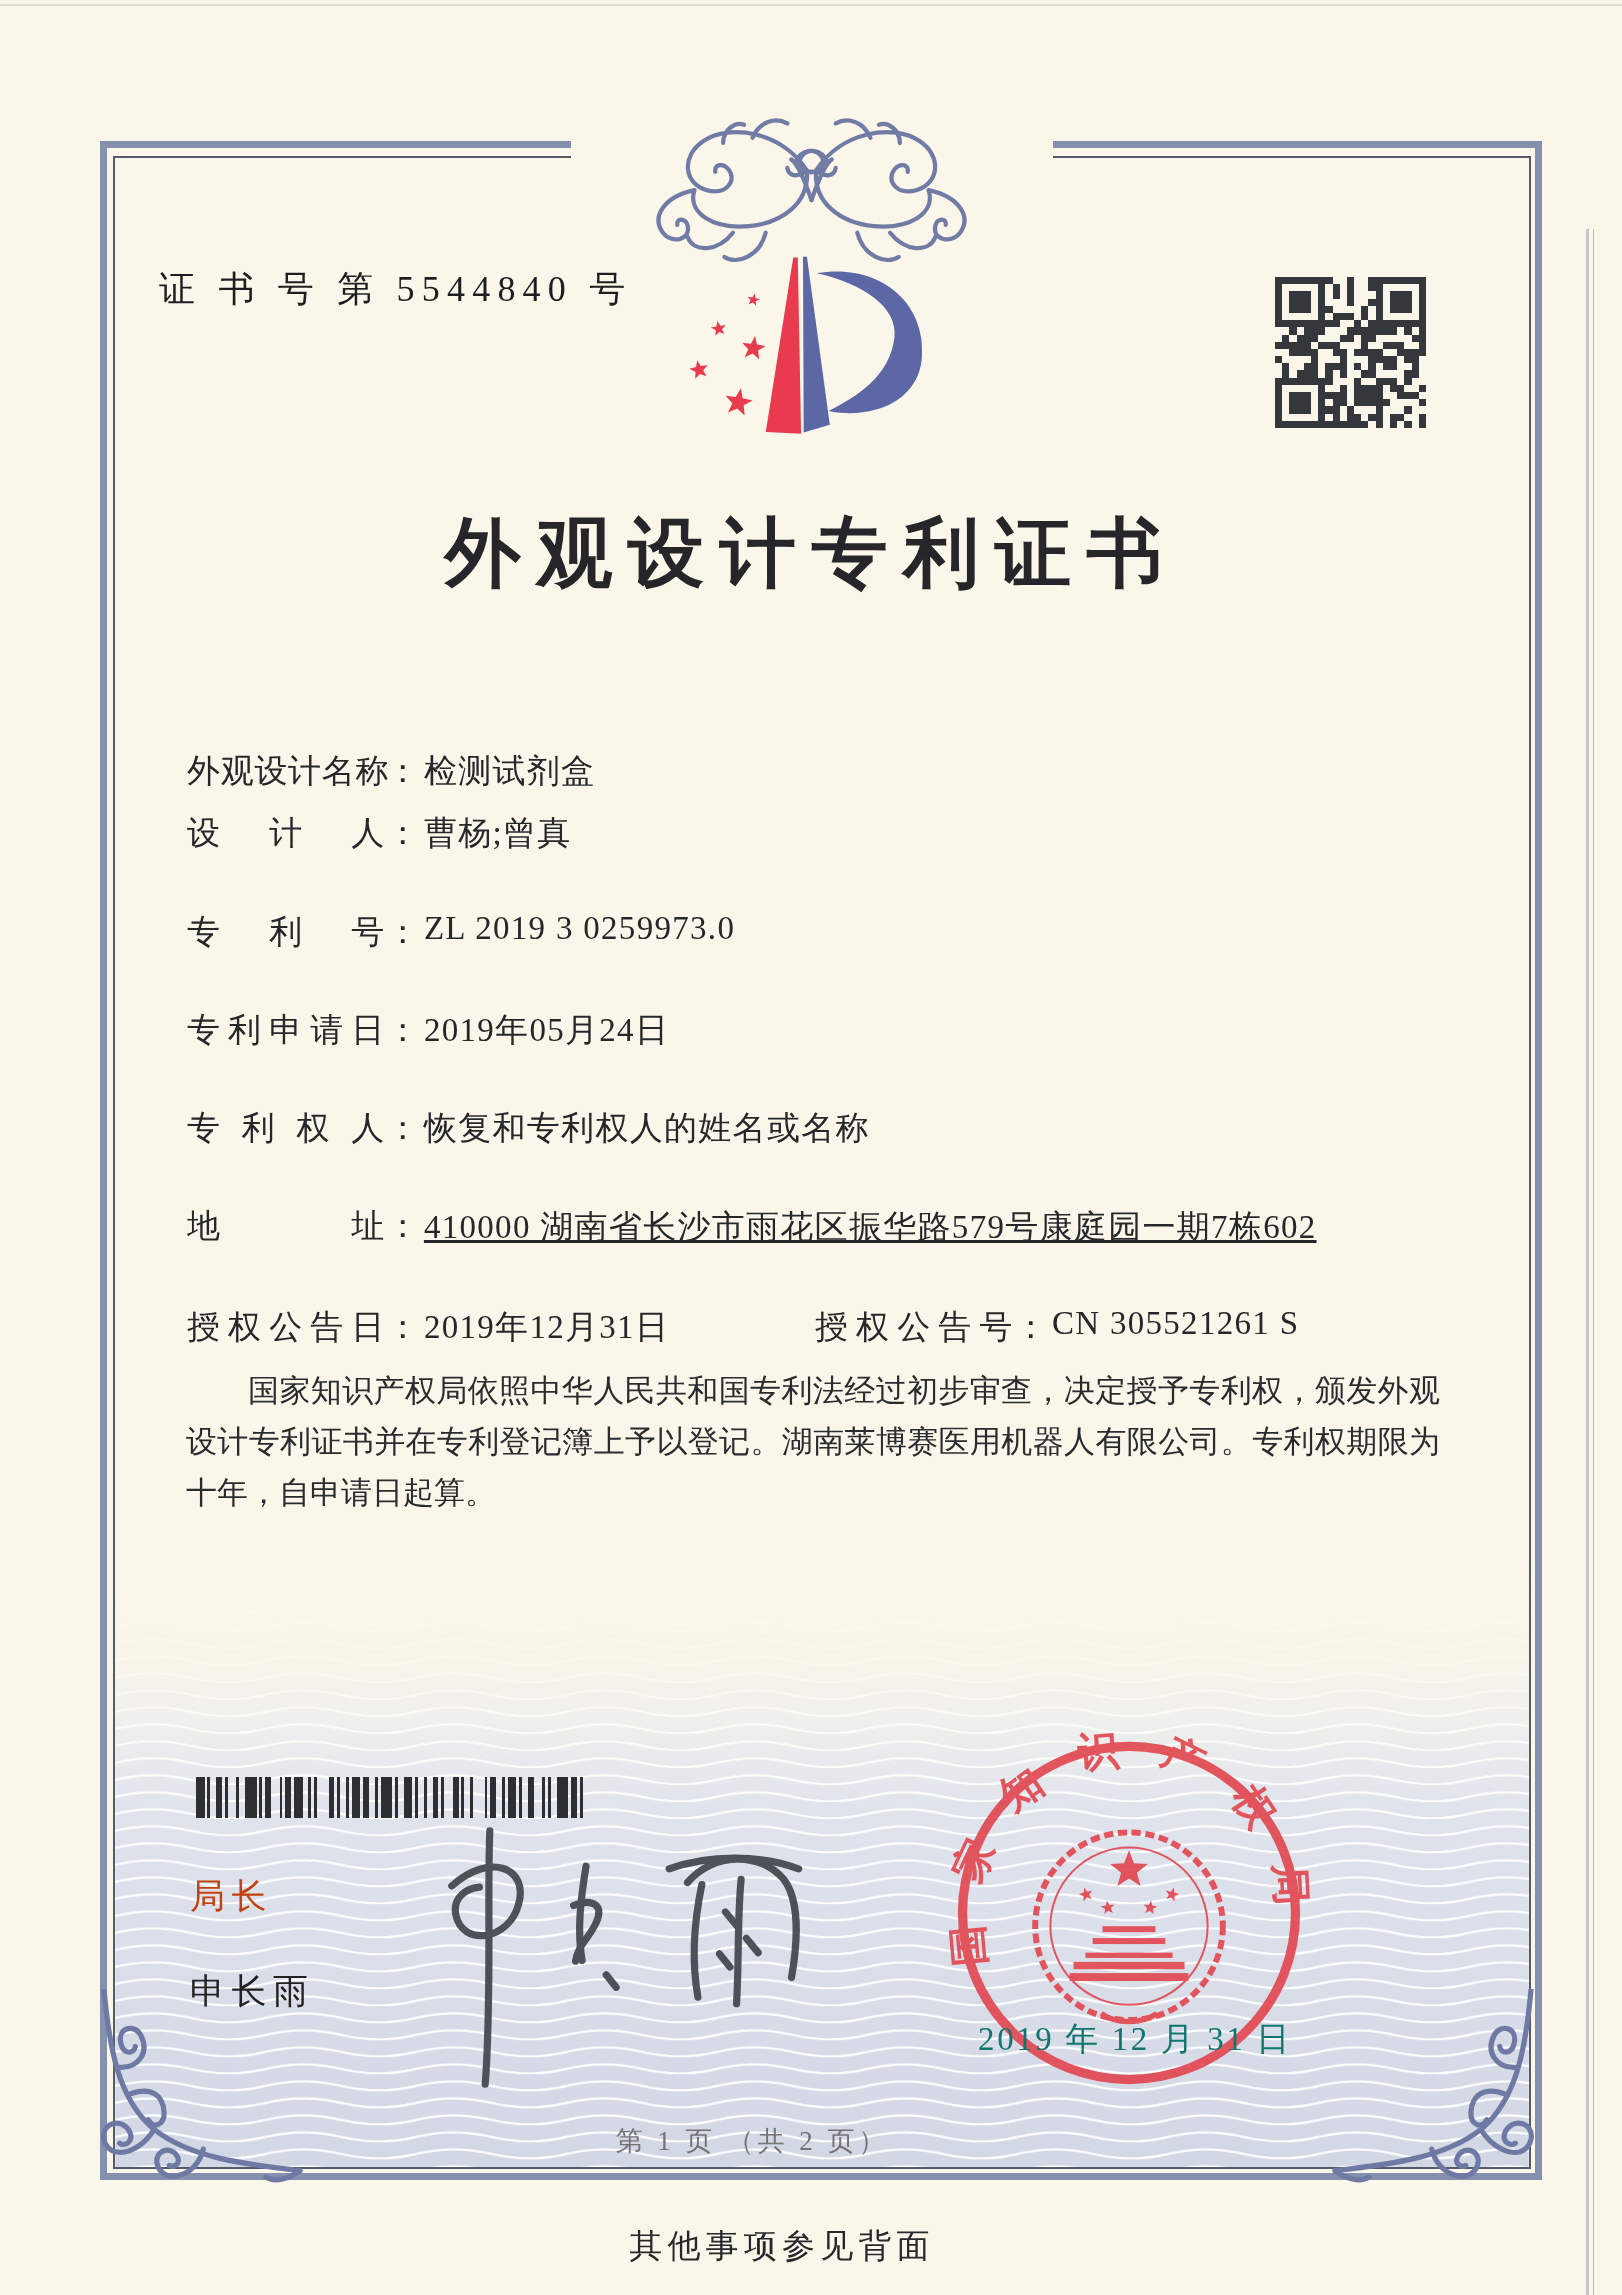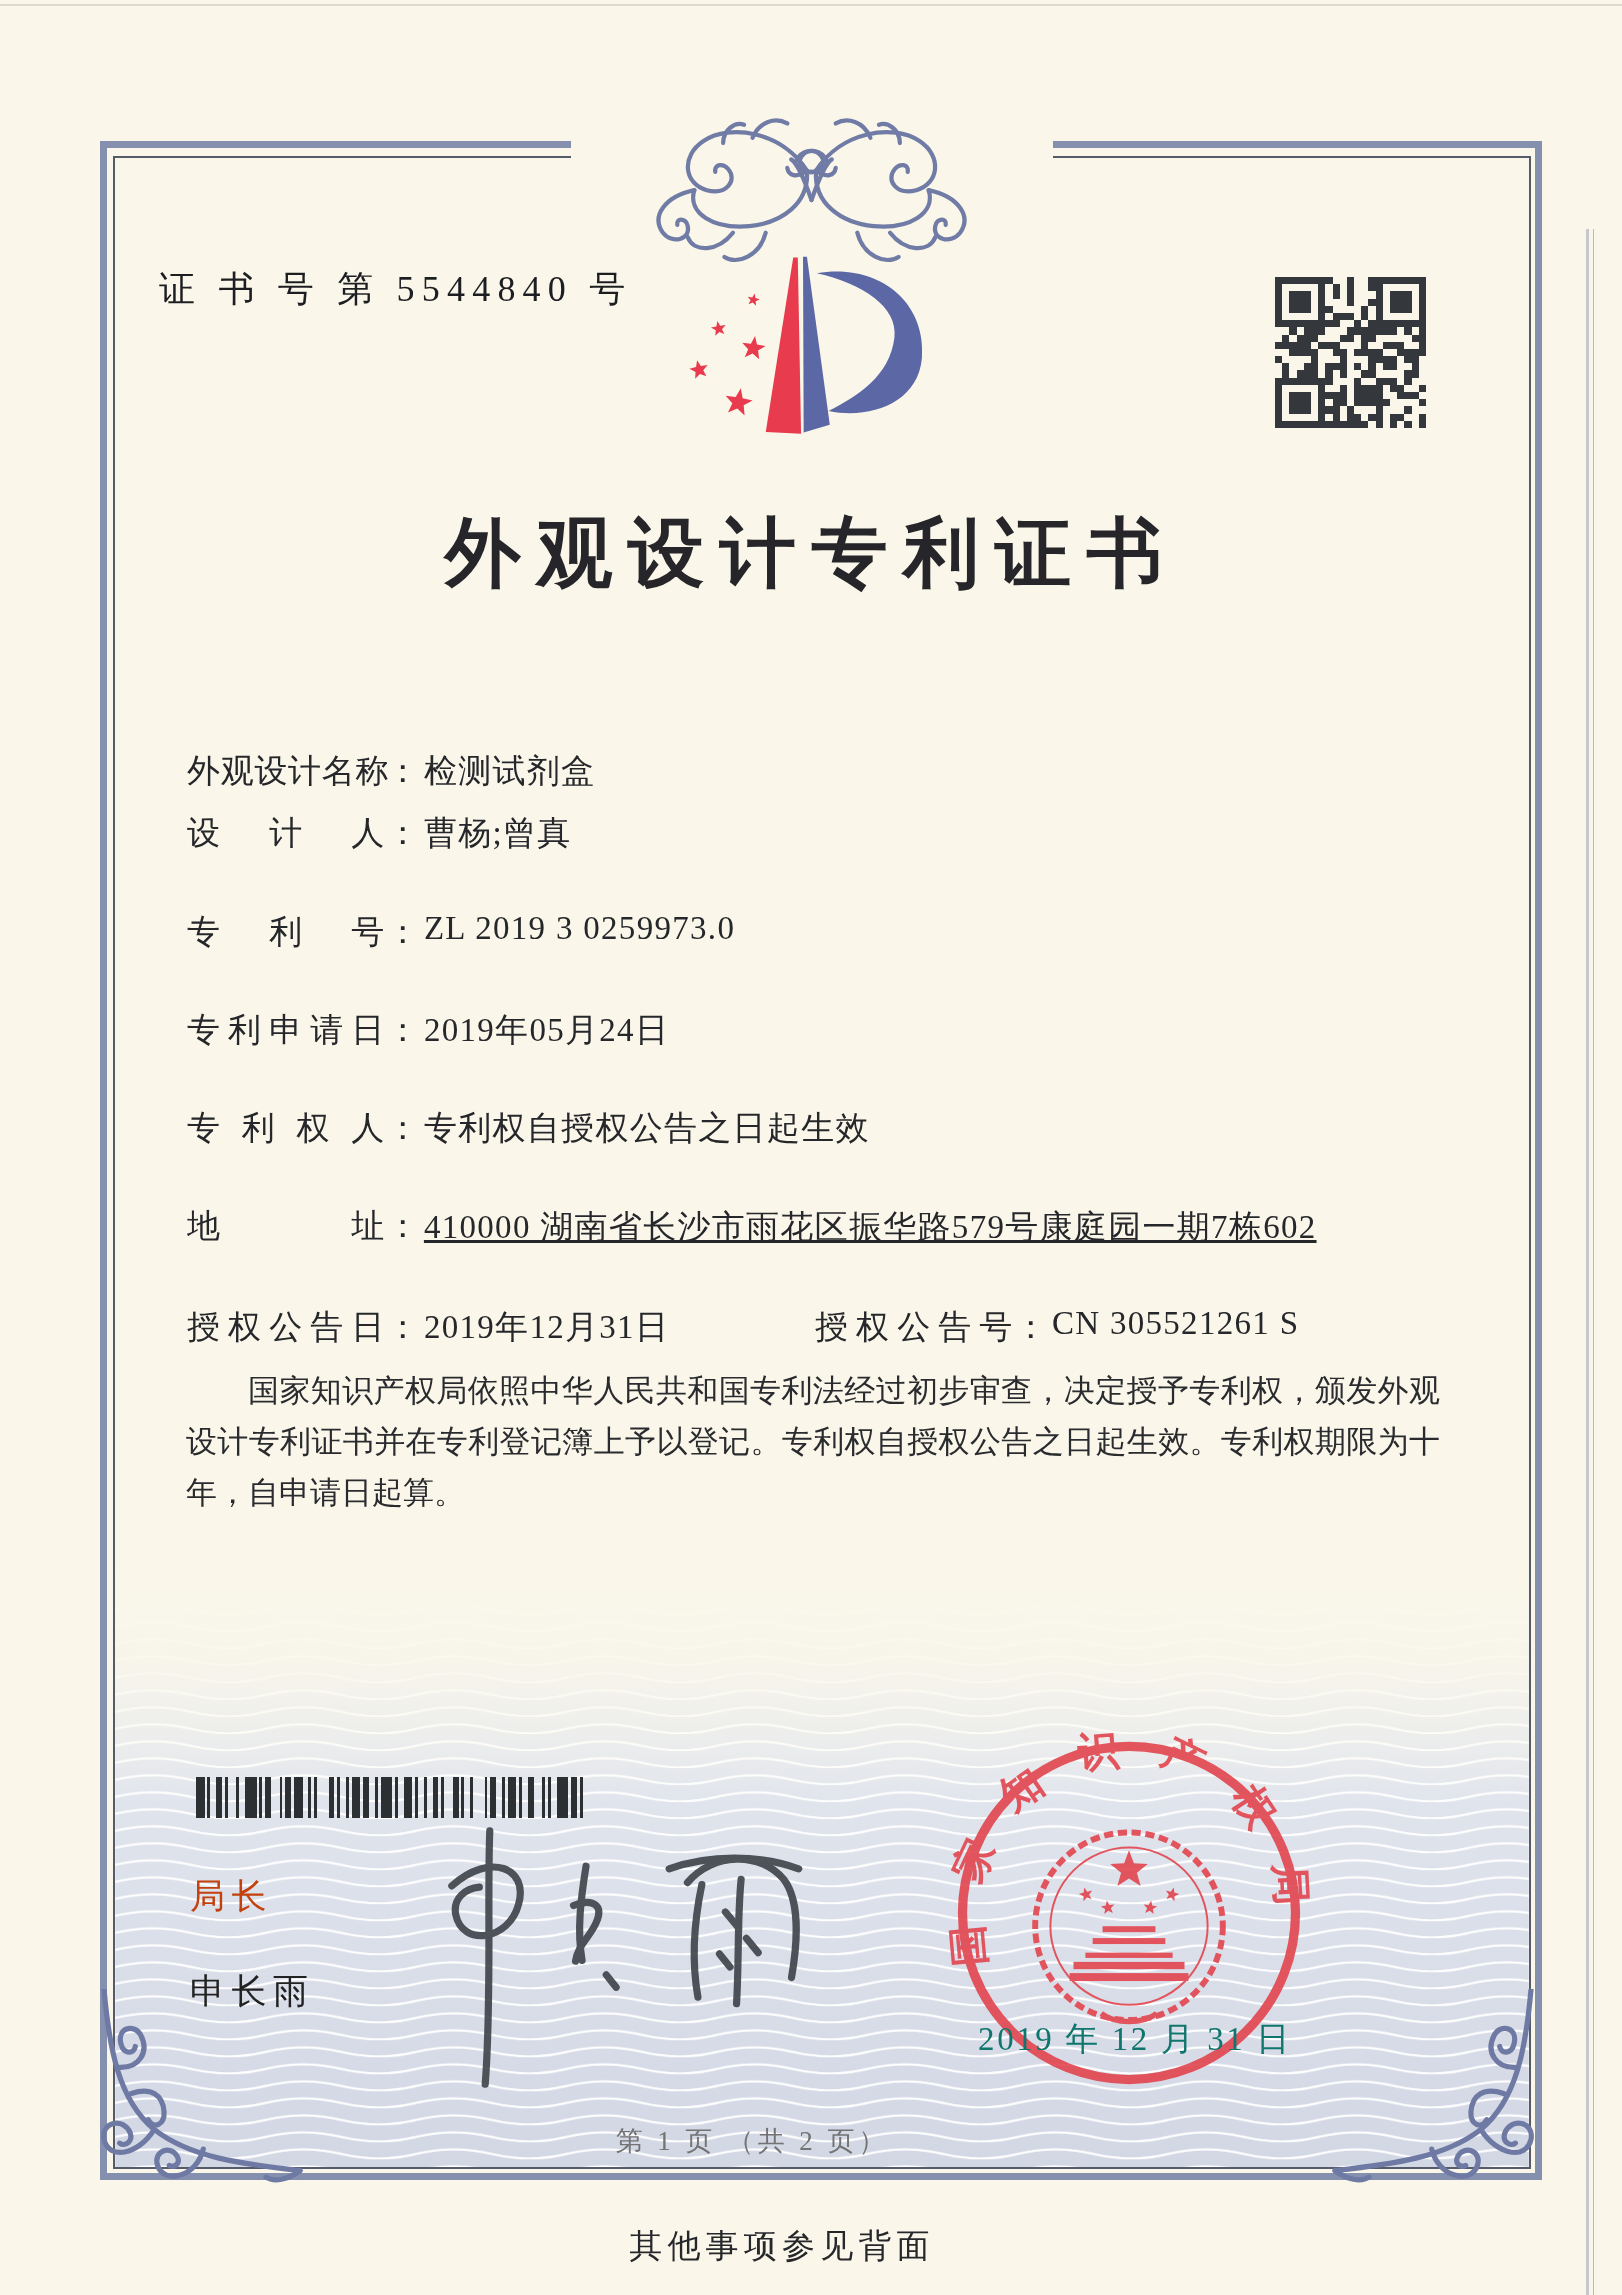--- a/index.html
+++ b/index.html
@@ -422,34 +422,34 @@
 <div class="abs field-row" style="top:811px">
   <span class="flabel">设计人</span><span class="fcolon">：</span><span class="fvalue">曹杨;曾真</span>
 </div>
 <div class="abs field-row" style="top:910px">
   <span class="flabel">专利号</span><span class="fcolon">：</span><span class="fvalue">ZL 2019 3 0259973.0</span>
 </div>
 <div class="abs field-row" style="top:1008px">
   <span class="flabel">专利申请日</span><span class="fcolon">：</span><span class="fvalue">2019年05月24日</span>
 </div>
 <div class="abs field-row" style="top:1106px">
-  <span class="flabel">专利权人</span><span class="fcolon">：</span><span class="fvalue">专利权自授权公告之日起生效</span>
+  <span class="flabel">专利权人</span><span class="fcolon">：</span><span class="fvalue">恢复和专利权人的姓名或名称</span>
 </div>
 <div class="abs field-row" style="top:1204px">
   <span class="flabel">地址</span><span class="fcolon">：</span><span class="fvalue wrap">410000 湖南省长沙市雨花区振华路579号康庭园一期7栋602</span>
 </div>
 <div class="abs field-row" style="top:1305px;position:absolute">
   <span class="flabel">授权公告日</span><span class="fcolon">：</span><span class="fvalue">2019年12月31日</span>
   <span class="grant2">
     <span class="flabel">授权公告号</span><span class="fcolon">：</span><span class="fvalue">CN 305521261 S</span>
   </span>
 </div>
 
 <div class="abs body-text">
-  <p>国家知识产权局依照中华人民共和国专利法经过初步审查，决定授予专利权，颁发外观设计专利证书并在专利登记簿上予以登记。专利权自授权公告之日起生效。专利权期限为十年，自申请日起算。</p>
+  <p>国家知识产权局依照中华人民共和国专利法经过初步审查，决定授予专利权，颁发外观设计专利证书并在专利登记簿上予以登记。湖南莱博赛医用机器人有限公司。专利权期限为十年，自申请日起算。</p>
 </div>
 
 <div class="abs barcode">
     <i style="width: 8.6px;"></i>
     <i class="sp" style="width: 2.9px;"></i>
     <i style="width: 2.9px;"></i>
     <i class="sp" style="width: 5.8px;"></i>
     <i style="width: 5.8px;"></i>
     <i class="sp" style="width: 2.9px;"></i>
     <i style="width: 2.9px;"></i>

